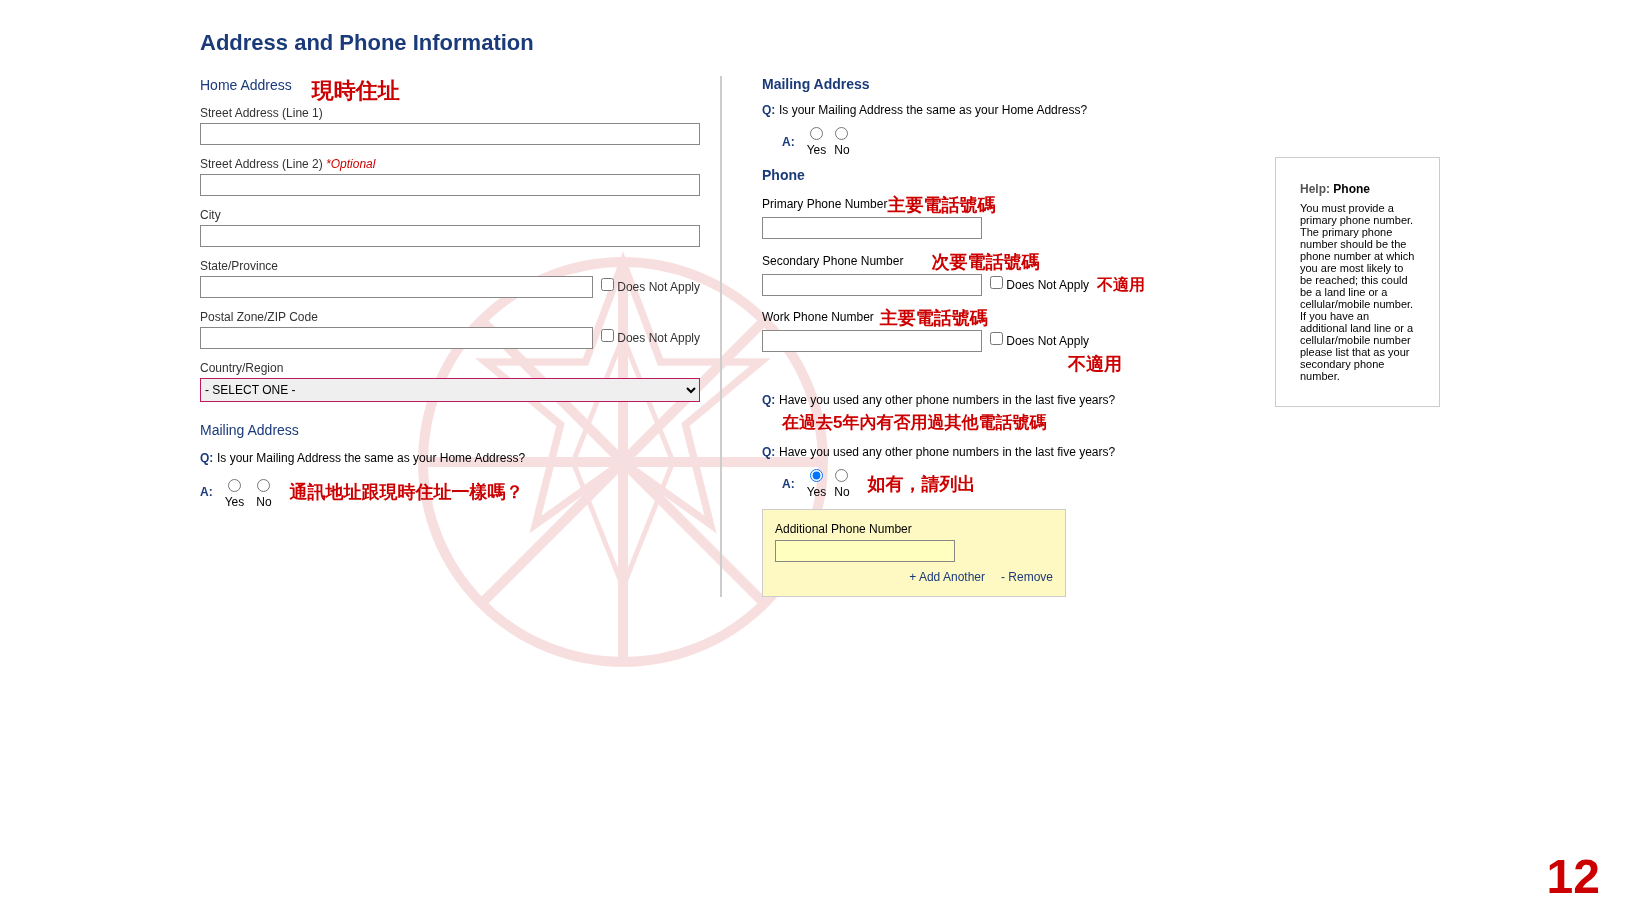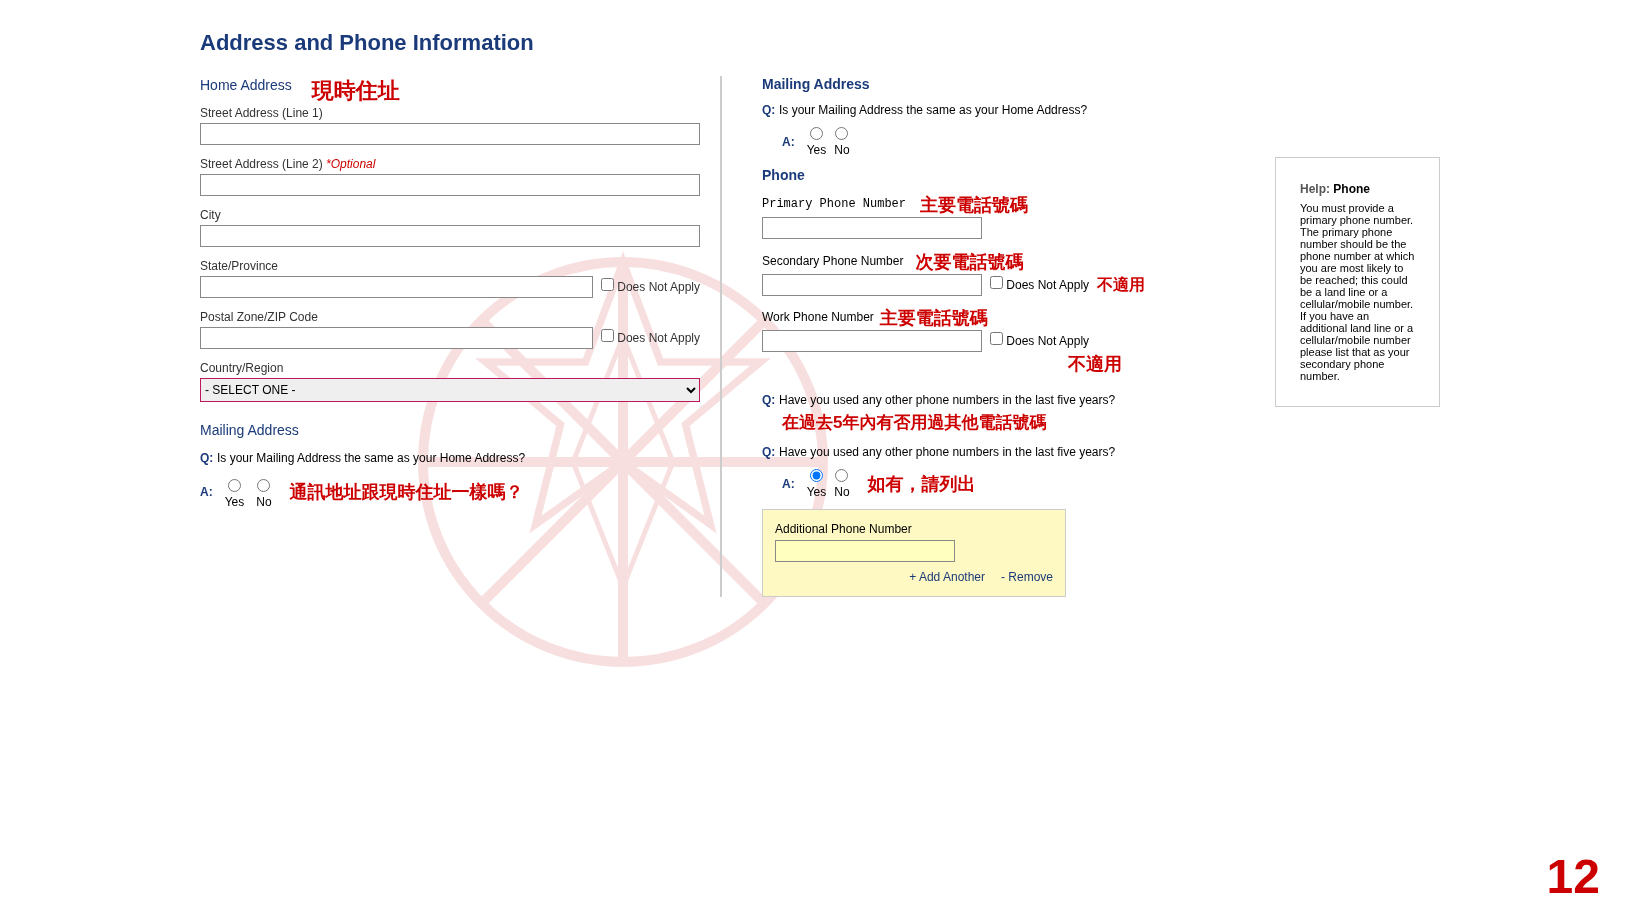--- a/index.html
+++ b/index.html
@@ -409,29 +409,29 @@
               <span>No</span>
             </label>
           </div>
         </div>
 
         <div class="right-inner">
           <div class="right-main">
             <div class="right-section-title">Phone</div>
 
             <div class="phone-field-group">
-              <div style="display:flex; align-items:center; gap:14px;font-family:Liberation Mono, monospace;">
+              <div style="display:flex; align-items:center; ">
                 <label>Primary Phone Number</label>
                 <span style="color:#c00; font-size:18px; font-weight:bold;">主要電話號碼</span>
               </div>
               <input type="text" style="width: 220px; height: 22px; border: 1px solid rgb(136, 136, 136);">
             </div>
 
             <div class="phone-field-group">
-              <div style="display:flex; align-items:center; gap:12px;margin-top:11px;">
+              <div style="display:flex; align-items:center; gap:28px;margin-top:11px;">
                 <label>Secondary Phone Number</label>
                 <span style="color:#c00; font-size:18px; font-weight:bold;">次要電話號碼</span>
               </div>
               <div class="phone-inline">
                 <input type="text" style="">
                 <label class="checkbox-label">
                   <input type="checkbox" style="">
                   <span>Does Not Apply</span>
                 </label>
                 <span style="color:#c00; font-size:16px; font-weight:bold;">不適用</span>

